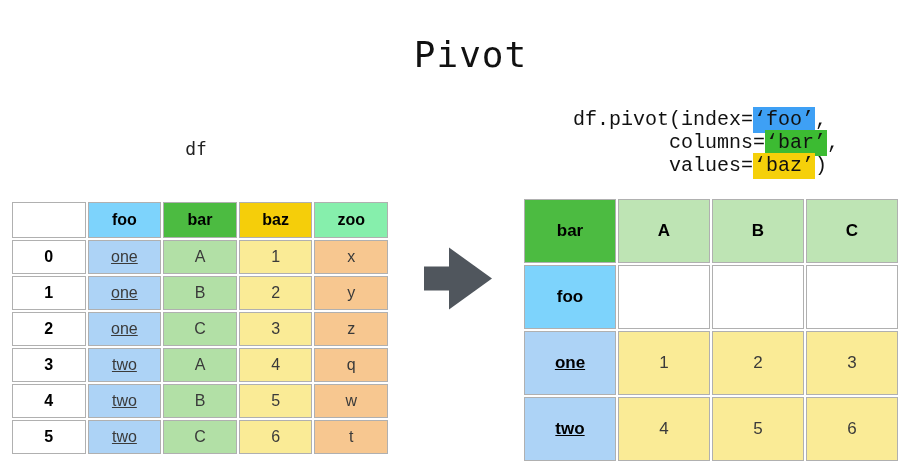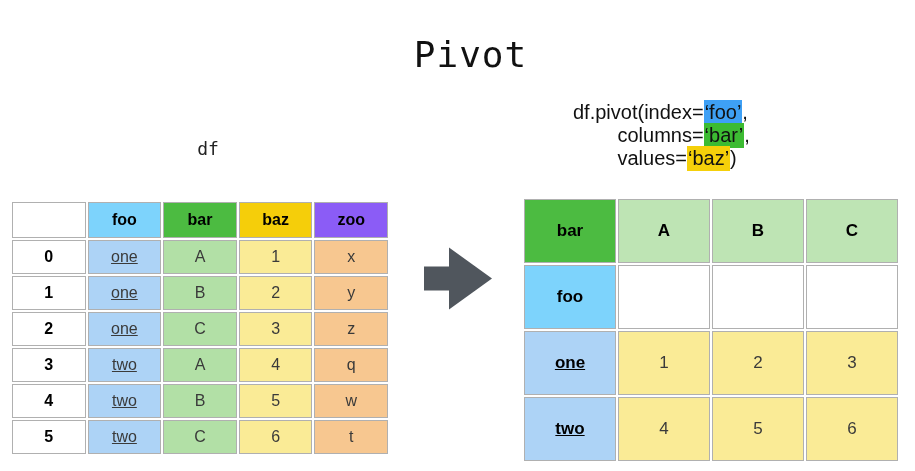--- a/index.html
+++ b/index.html
@@ -4,45 +4,45 @@
 <style>
   html,body{margin:0;padding:0;background:#ffffff;}
   #stage{position:relative;width:915px;height:471px;background:#ffffff;overflow:hidden;
          font-family:"Liberation Sans",sans-serif;}
 
   
   .title{position:absolute;top:34px;left:0;width:915px;text-align:center;
          font-family:"DejaVu Sans Mono",monospace;font-size:36px;color:#111;letter-spacing:1px;padding-left:13px;}
 
   
-  .df-label{position:absolute;top:138px;left:18px;width:380px;text-align:center;
+  .df-label{position:absolute;top:138px;left:6px;width:380px;text-align:center;
             font-family:"DejaVu Sans Mono",monospace;font-size:18px;color:#222;}
 
   
-  .code{position:absolute;top:101px;left:573px;
-        font-family:Liberation Sans, sans-serif;font-size:20px;line-height:23px;
+  .code{position:absolute;top:108px;left:573px;
+        font-family:Liberation Mono, monospace;font-size:20px;line-height:23px;
         color:#111;white-space:pre;}
   .hl{padding:1px 1px 2px 1px;}
   .hl-blue{background:#3EA0F5;}
   .hl-green{background:#3CBB32;}
   .hl-yellow{background:#F5D00A;}
 
   
   table{border-collapse:separate;border-spacing:2px;table-layout:fixed;}
   td{border:1px solid #b0b0b0;text-align:center;vertical-align:middle;overflow:hidden;}
 
   
   .df-table{position:absolute;top:200px;left:10px;width:380px;}
   .df-table td{height:30px;font-size:16px;color:#3a3a3a;}
   .df-table td.hdr{height:32px;font-weight:bold;color:#000;}
   .df-table td.idx{font-weight:bold;color:#000;background:#ffffff;}
   .bg-blue-h{background:#7dd3fc;}
   .bg-green-h{background:#4CBB41;}
   .bg-yellow-h{background:#F5CE0A;}
-  .bg-orange-h{background:#8b5cf6;}
+  .bg-orange-h{background:#86efac;}
   .bg-blue{background:#ADD3F6;text-decoration:underline;}
   .bg-green{background:#B2E0A6;}
   .bg-yellow{background:#FAEB96;}
   .bg-orange{background:#F7C790;}
 
   
   .arrow{position:absolute;top:247px;left:424px;width:68px;height:63px;}
 
   
   .pv-table{position:absolute;top:197px;left:522px;width:378px;}

